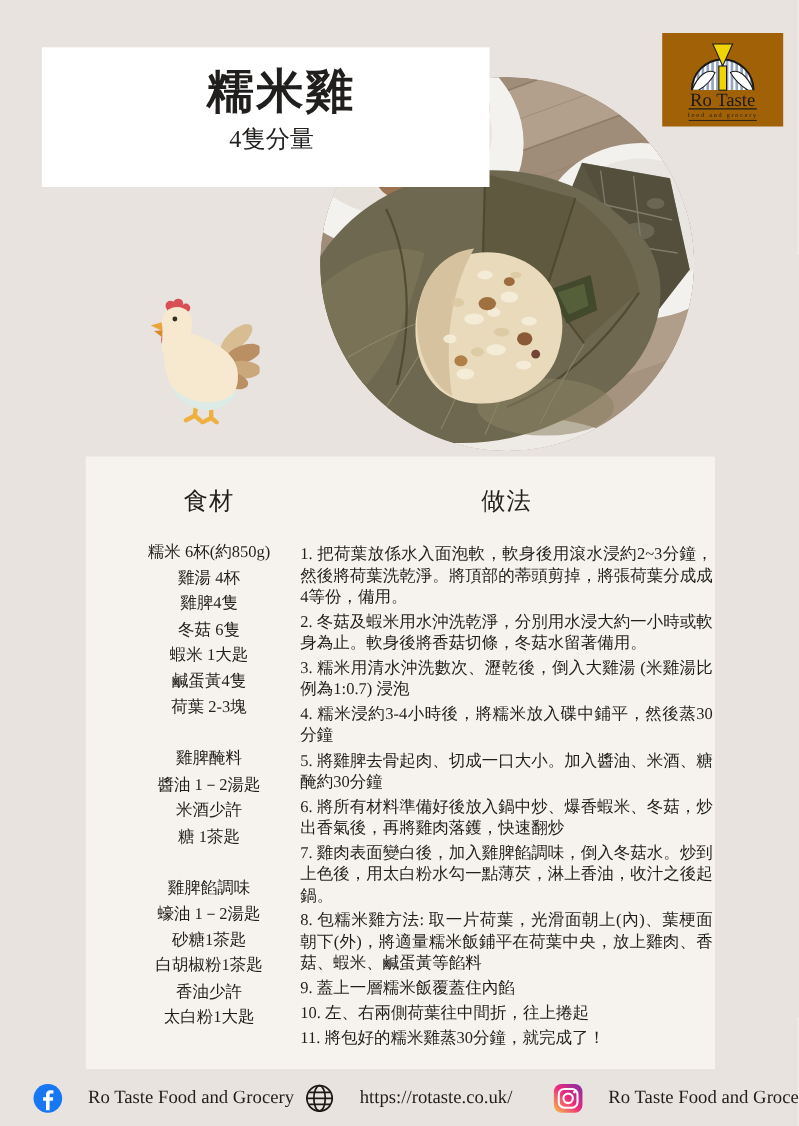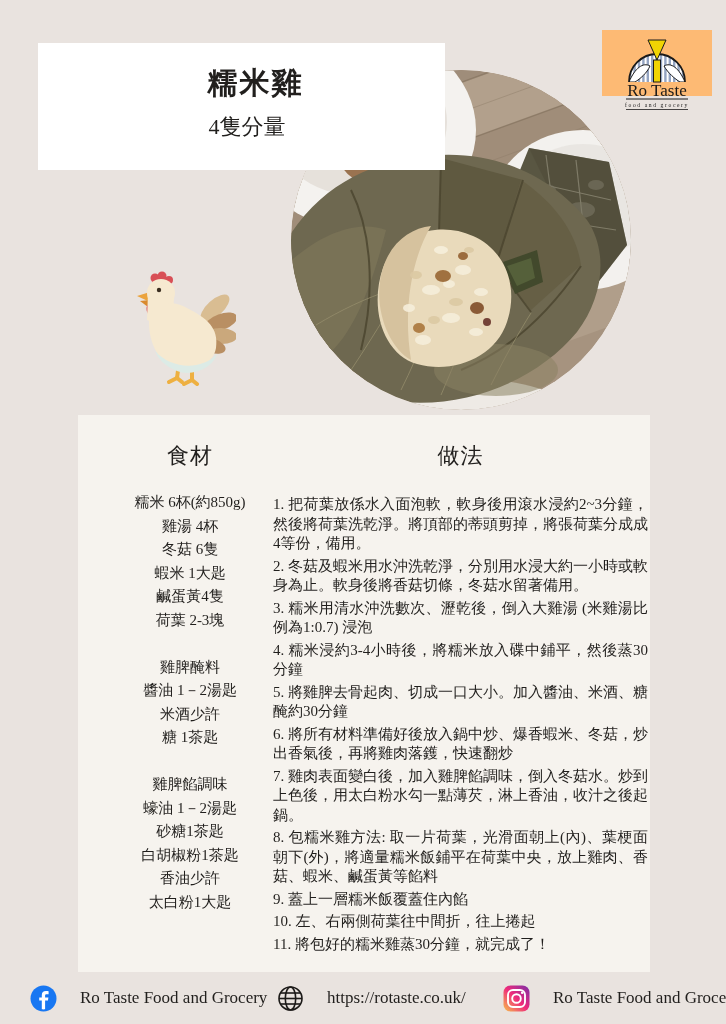--- a/index.html
+++ b/index.html
@@ -13,30 +13,30 @@
   .photo-circle{
     position:absolute;left:291px;top:70px;width:340px;height:340px;
     border-radius:50%;overflow:hidden;z-index:1;
   }
   
   .title-card{
     position:absolute;left:38px;top:43px;width:407px;height:127px;
     background:#ffffff;z-index:2;text-align:center;
   }
   .title-card h1{
-    margin:14px 0 0 0;font-size:30px;line-height:52px;font-weight:700;
+    margin:14px 0 0 0;font-size:43px;line-height:52px;font-weight:700;
     letter-spacing:2px;font-family:"Liberation Sans","DejaVu Sans",sans-serif;padding-left:28px;
   }
   .title-card p{
     margin:4px 0 0 11px;font-size:22px;line-height:28px;font-weight:400;
   }
   
   .logo-card{
-    position:absolute;left:602px;top:30px;width:110px;height:66px;
-    background:#fdba74;z-index:2;
+    position:absolute;left:602px;top:30px;width:110px;height:85px;
+    background:#a16207;z-index:2;
   }
   
   .chicken{position:absolute;left:131px;top:268px;z-index:1;}
   
   .panel{
     position:absolute;left:78px;top:415px;width:572px;height:557px;
     background:#f6f3ee;z-index:1;
   }
   .col-head{
     margin:0;font-size:22px;font-weight:400;text-align:center;
@@ -254,20 +254,21 @@
   <div class="panel">
 
     <div class="col-ingredients">
       <h2 class="col-head">食材</h2>
       <ul class="ing-list">
 
           <li class="ing-line">糯米 6杯(約850g)</li>
 
           <li class="ing-line">雞湯 4杯</li>
 
+          <li class="ing-line">雞脾4隻</li>
 
           <li class="ing-line">冬菇 6隻</li>
 
           <li class="ing-line">蝦米 1大匙</li>
 
           <li class="ing-line">鹹蛋黃4隻</li>
 
           <li class="ing-line">荷葉 2-3塊</li>
 
           <li class="ing-line"></li>

